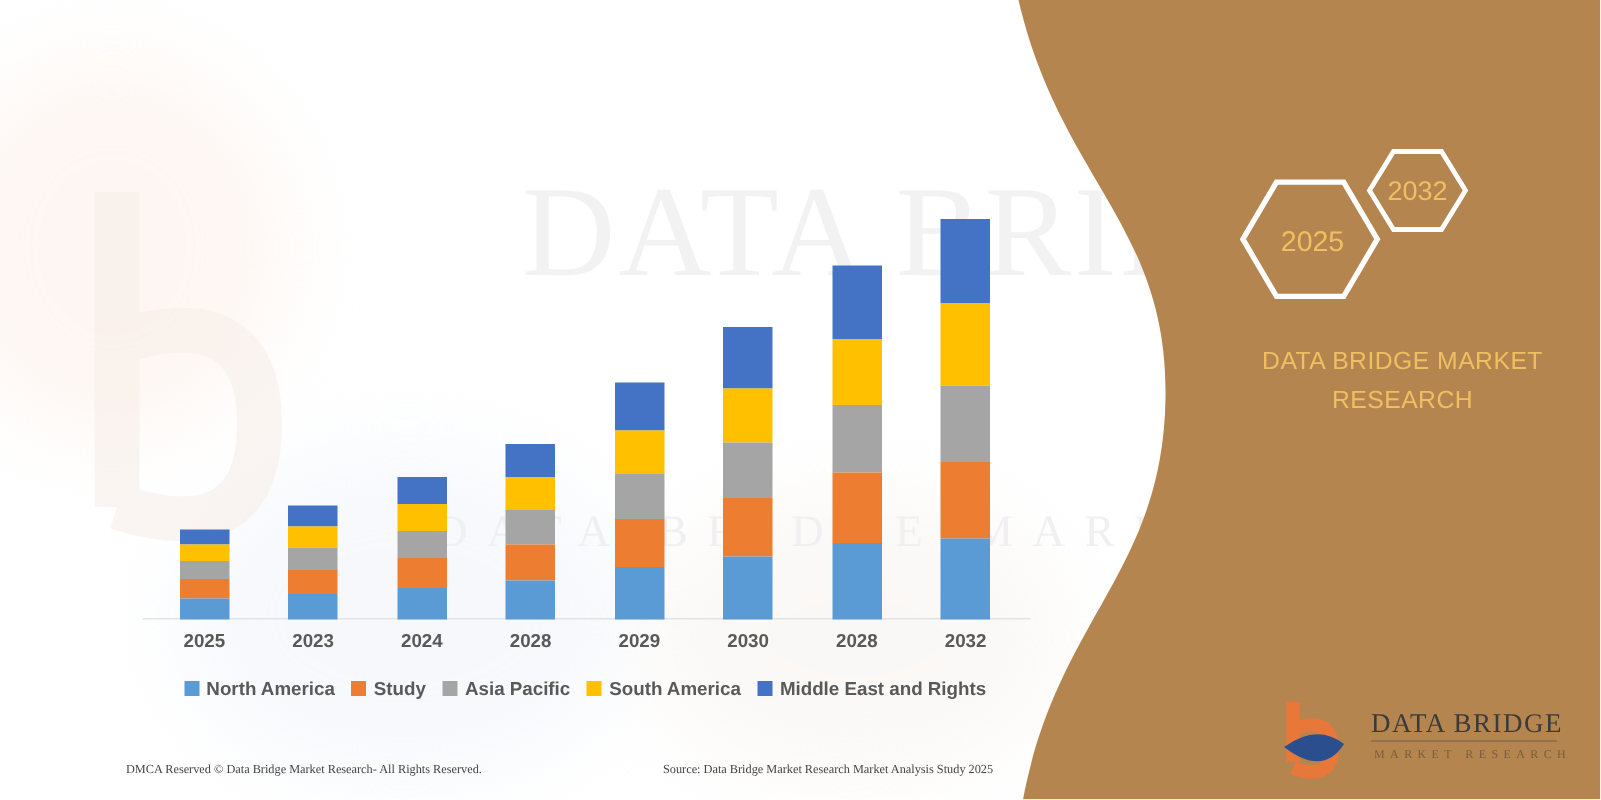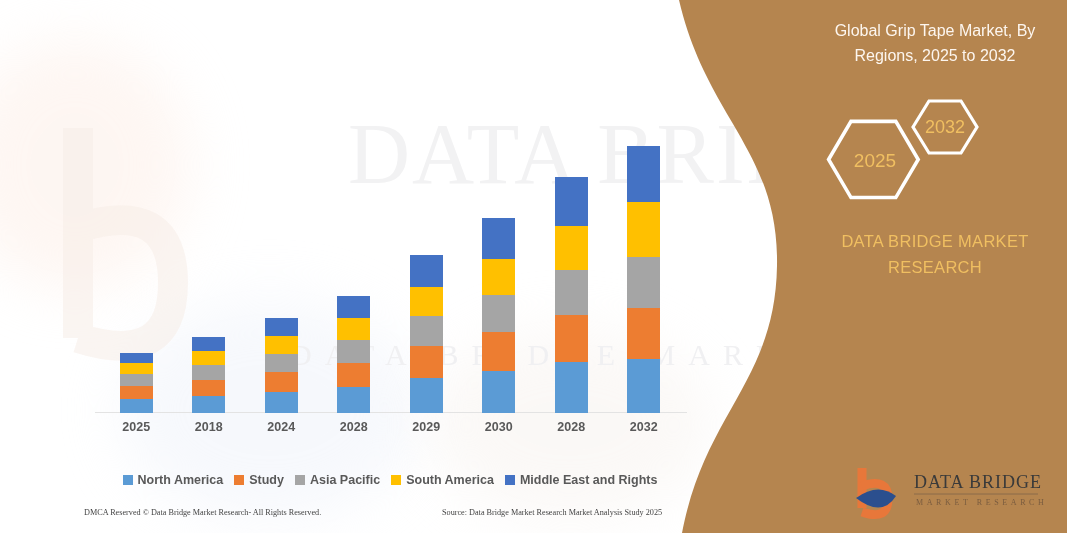--- a/index.html
+++ b/index.html
@@ -49,21 +49,21 @@
   .xlabels {
     position:absolute; left:100px; top:420px; width:580px;
     display:flex; justify-content:space-around;
   }
   .xlabel {
     width:33px; text-align:center; font-size:12.5px; font-weight:bold;
     color:#595959; white-space:nowrap;
   }
 
   .legend {
-    position:absolute; left:100px; top:473px; width:580px;
+    position:absolute; left:100px; top:452px; width:580px;
     display:flex; justify-content:center; align-items:flex-start; gap:11px;
   }
   .leg-item { display:flex; align-items:center; gap:5px; }
   .leg-sw { width:10px; height:10px; display:inline-block; }
   .leg-tx { font-size:12.5px; font-weight:bold; color:#595959; white-space:nowrap; }
 
   .footer { position:absolute; left:0; top:508px; width:700px; }
   .foot-l {
     position:absolute; left:84px; top:0; font-size:8.2px; color:#444;
     font-family:"Liberation Serif", serif; white-space:nowrap;
@@ -161,21 +161,21 @@
       <div class="bar">
         <div class="seg" style="height: 56px; background: rgb(68, 114, 196);"></div>
         <div class="seg" style="height: 55px; background: rgb(255, 192, 0);"></div>
         <div class="seg" style="height: 51px; background: rgb(165, 165, 165);"></div>
         <div class="seg" style="height: 51px; background: rgb(237, 125, 49);"></div>
         <div class="seg" style="height: 54px; background: rgb(91, 155, 213);"></div>
       </div>
     </div>
   <div class="xlabels" id="xlabels">
       <div class="xlabel">2025</div>
-      <div class="xlabel">2018</div>
+      <div class="xlabel">2023</div>
       <div class="xlabel">2024</div>
       <div class="xlabel">2028</div>
       <div class="xlabel">2029</div>
       <div class="xlabel">2030</div>
       <div class="xlabel">2028</div>
       <div class="xlabel">2032</div>
     </div>
   <div class="legend" id="legend">
       <div class="leg-item">
         <span class="leg-sw" style="background: rgb(91, 155, 213);"></span>
@@ -203,21 +203,20 @@
     <div class="foot-l">DMCA Reserved © Data Bridge Market Research-  All Rights Reserved.</div>
     <div class="foot-r">Source: Data Bridge Market Research  Market Analysis Study 2025</div>
   </div>
 
   <div class="right-panel">
     <svg class="right-svg" viewBox="0 0 420 533" preserveAspectRatio="none">
       <path id="panelShape" d="M32 0 C 60 120, 132 150, 130 266 C 128 382, 58 412, 35 533 L420 533 L420 0 Z" fill="#B5854F"></path>
     </svg>
 
     <div class="right-content">
-      <div class="r-title">Global Grip Tape Market, By Regions, 2025 to 2032</div>
 
       <div class="hex-wrap">
         <svg viewBox="0 0 260 120" width="260" height="120">
 
           <polygon points="38,60 58,26 98,26 118,60 98,94 58,94" transform="translate(0,4) scale(1.12) translate(-8,-6)" fill="none" stroke="#ffffff" stroke-width="3.2"></polygon>
 
           <polygon points="118,32 134,6 166,6 182,32 166,58 134,58" fill="none" stroke="#ffffff" stroke-width="3.2"></polygon>
           <text id="hexLabel1" x="150" y="38" text-anchor="middle" font-family="Liberation Sans, sans-serif" font-size="18" fill="#F0BF61">2032</text>
           <text id="hexLabel0" x="80" y="72" text-anchor="middle" font-family="Liberation Sans, sans-serif" font-size="19" fill="#F0BF61">2025</text>
         </svg>

